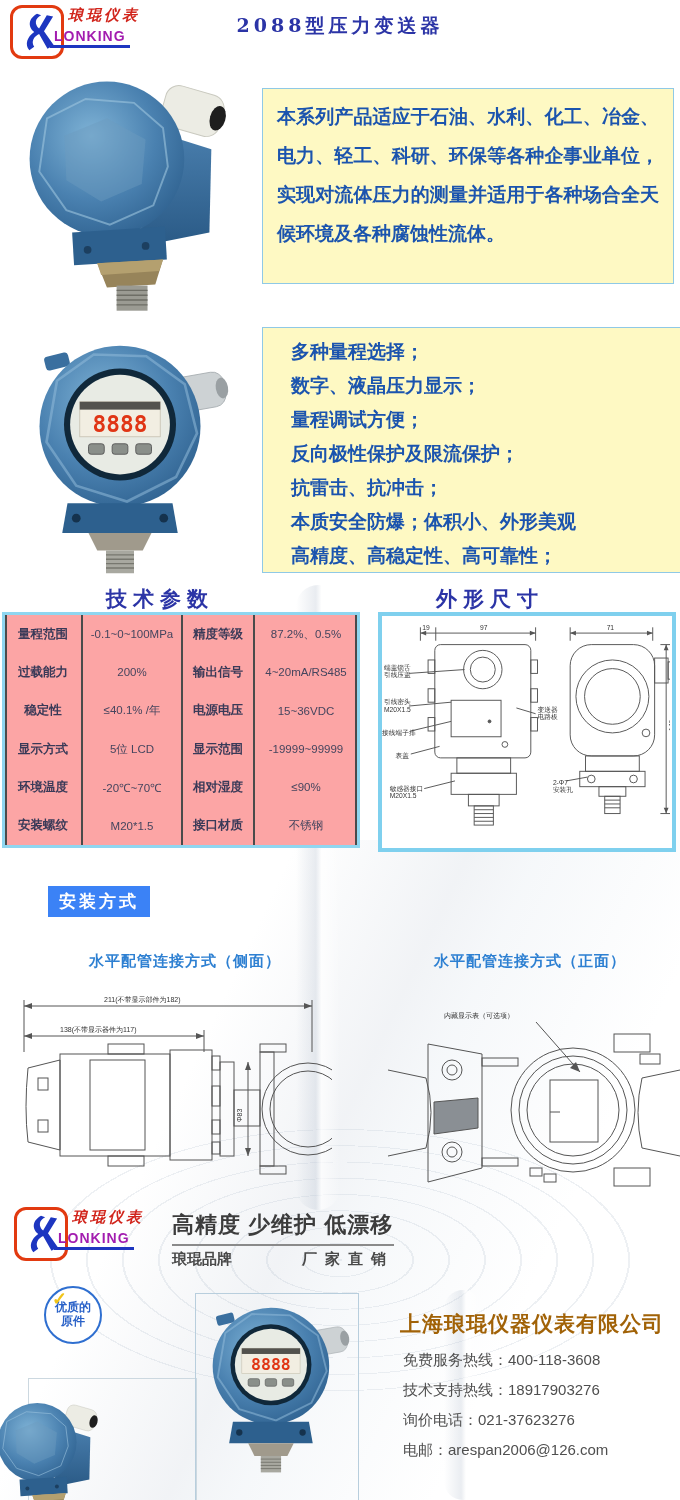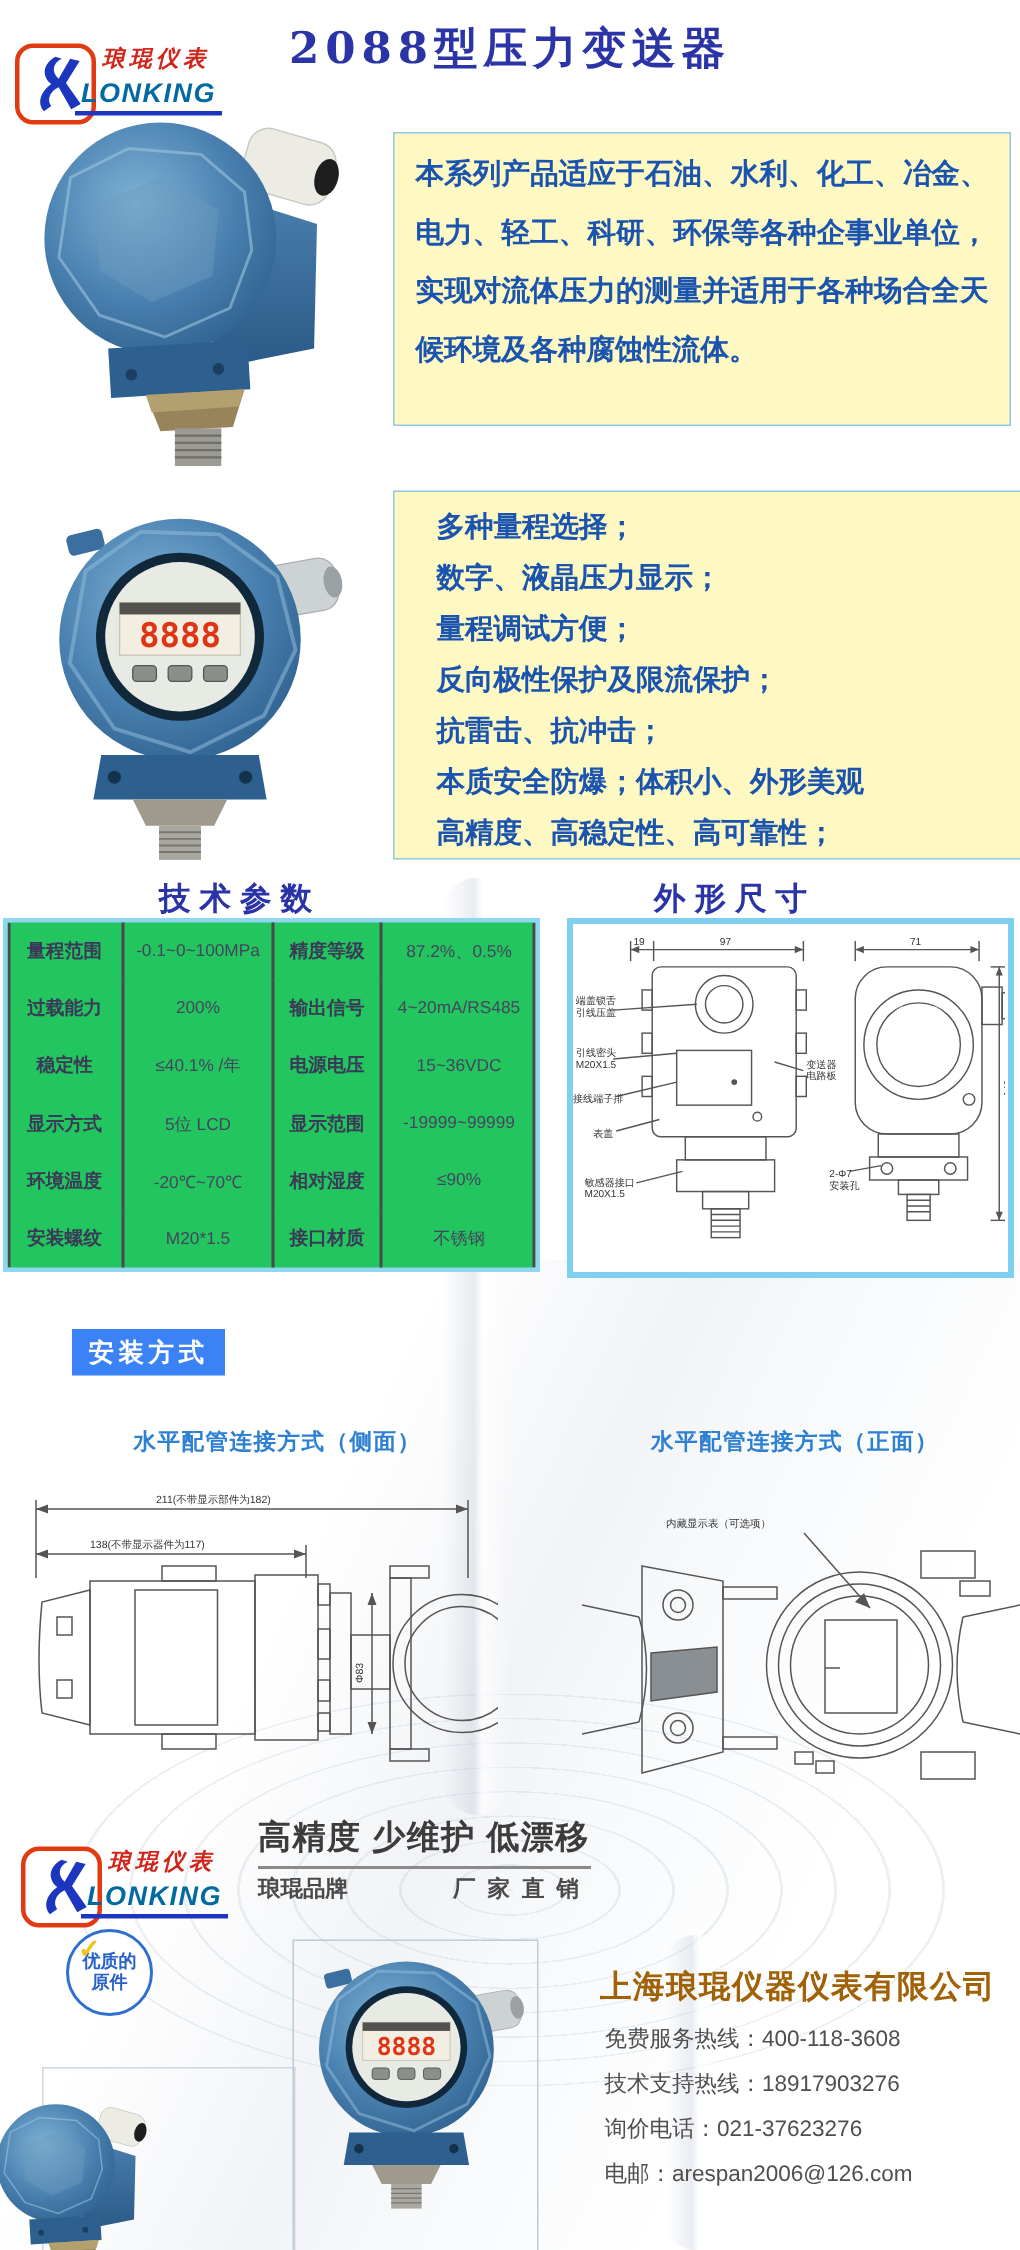--- a/index.html
+++ b/index.html
@@ -10,41 +10,41 @@
   .wm-sheen{left:0;top:840px;width:680px;height:660px;z-index:0;
     background:linear-gradient(115deg,transparent 30%,rgba(205,212,222,.28) 48%,rgba(238,242,246,.55) 55%,transparent 75%);}
   .wm-ripple{left:30px;top:1120px;width:620px;height:280px;border-radius:50%;z-index:0;
     background:repeating-radial-gradient(ellipse at 50% 50%,rgba(168,182,198,.20) 0 2px,transparent 2px 36px);}
   .wm-streak1{left:296px;top:585px;width:44px;height:625px;border-radius:40px;z-index:0;
     background:linear-gradient(to right,transparent,rgba(186,196,210,.32) 45%,rgba(255,255,255,.7) 58%,transparent);}
   .wm-streak2{left:444px;top:1290px;width:38px;height:210px;border-radius:30px;z-index:0;
     background:linear-gradient(to right,transparent,rgba(186,196,210,.30) 45%,rgba(255,255,255,.7) 58%,transparent);}
   .z{z-index:1;}
   
-  .logo{width:172px;height:56px;margin-top:24px;}
+  .logo{width:172px;height:56px;}
   .logo-box{position:absolute;left:0;top:1px;width:48px;height:48px;border:3px solid #e23a10;border-radius:12px;background:#fff;}
   .logo-k{position:absolute;left:3px;top:3px;width:42px;height:42px;}
   .logo-cn{position:absolute;left:58px;top:2px;font-family:"DejaVu Serif",serif;font-style:italic;font-weight:bold;
            color:#d1251c;font-size:15px;letter-spacing:3px;white-space:nowrap;}
-  .logo-en{position:absolute;left:40px;top:24px;color:#0369a1;font-weight:bold;font-style:italic;font-size:18px;
+  .logo-en{position:absolute;left:40px;top:24px;color:#a21caf;font-weight:bold;font-size:14px;
            letter-spacing:1px;border-bottom:3px solid #1d36c0;padding:0 4px 1px 4px;}
   .page-title{left:0;top:13px;width:680px;text-align:center;font-family:"DejaVu Serif",serif;font-weight:bold;
-           font-size:29px;color:#2b34a6;letter-spacing:4px;}
+           font-size:19px;color:#2b34a6;letter-spacing:4px;}
   
   .panel{background:#fef9c3;border:1px solid #8fc9e6;font-family:"DejaVu Serif",serif;color:#1b54ae;font-weight:600;}
   .intro-box{left:262px;top:88px;width:382px;height:176px;padding:8px 14px 10px 14px;
              font-size:19px;line-height:39px;text-align:justify;}
   .features-box{left:262px;top:327px;width:396px;height:236px;padding:6px 0 2px 28px;font-size:19px;}
   .feature-line{line-height:34px;white-space:nowrap;}
   
   .sec-header{font-family:"DejaVu Serif",serif;font-weight:bold;color:#2b34a6;font-size:21px;letter-spacing:6px;text-align:center;}
   .specs-header{left:55px;top:585px;width:210px;}
   .outline-header{left:385px;top:585px;width:210px;}
   
-  .specs-table{left:2px;top:612px;width:358px;height:236px;border:3px solid #8fd6f0;background:#22c55e;
+  .specs-table{left:2px;top:612px;width:358px;height:236px;border:3px solid #8fd6f0;background:#fca5a5;
     display:grid;grid-template-columns:76px 100px 72px 1fr;grid-auto-rows:1fr;
     box-shadow:inset 2px 0 0 #4a4a4a,inset -2px 0 0 #4a4a4a;box-sizing:border-box;}
   .sc{display:flex;align-items:center;justify-content:center;font-size:12.5px;color:#3a3a58;}
   .sc.lbl{font-weight:bold;}
   .sc.val{font-size:11.5px;color:#45455e;}
   .sc.bl{border-left:2px solid #4a4a4a;}
   
   .outline-box{left:378px;top:612px;width:298px;height:240px;border:4px solid #7fd0ee;background:#fff;box-sizing:border-box;}
   
   .install-badge{left:48px;top:886px;background:#3b82f6;color:#fff;font-size:17px;font-weight:bold;

